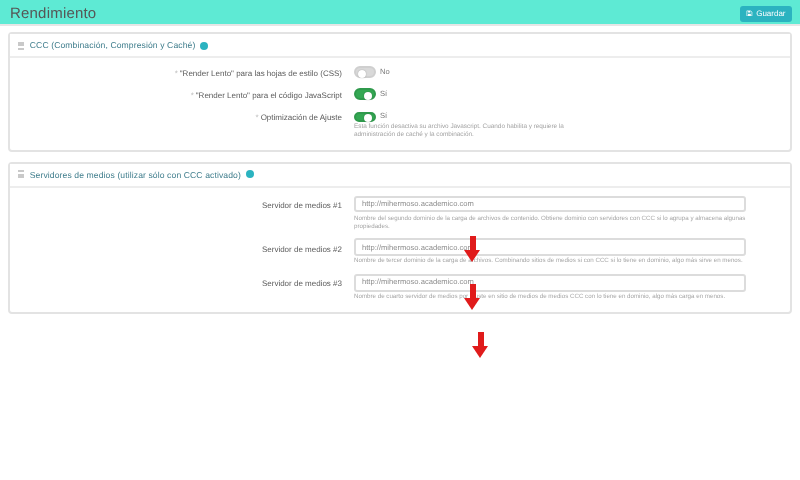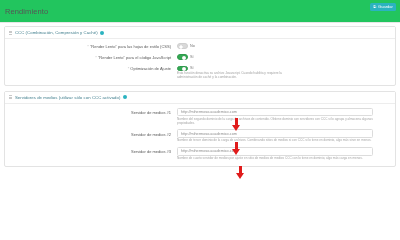--- a/index.html
+++ b/index.html
@@ -14,25 +14,25 @@
     font-family: "Liberation Sans", sans-serif;
     background: #ffffff;
     color: #4a4a4a;
     font-size: 4px;
     position: relative;
   }
 
   
   .topbar {
     height: 13px;
-    background: #22c55e;
+    background: #5eead4;
     border-bottom: 1px solid #e6e6e6;
     display: flex;
     align-items: center;
-    padding: 11px 5px;
+    padding: 1px 5px;
     position: relative;
   }
 
   .page-title {
     font-size: 7.5px;
     color: #565656;
     font-weight: 400;
     letter-spacing: .1px;
   }
 

